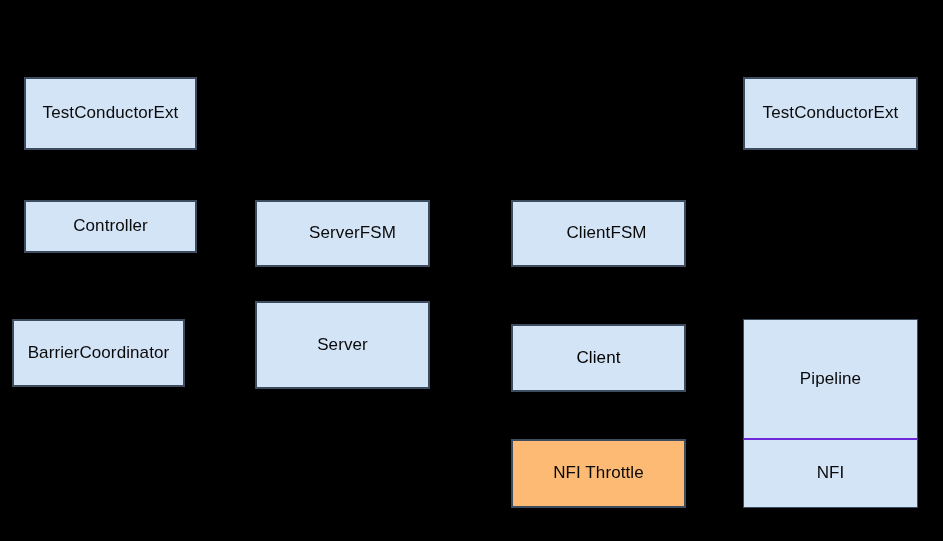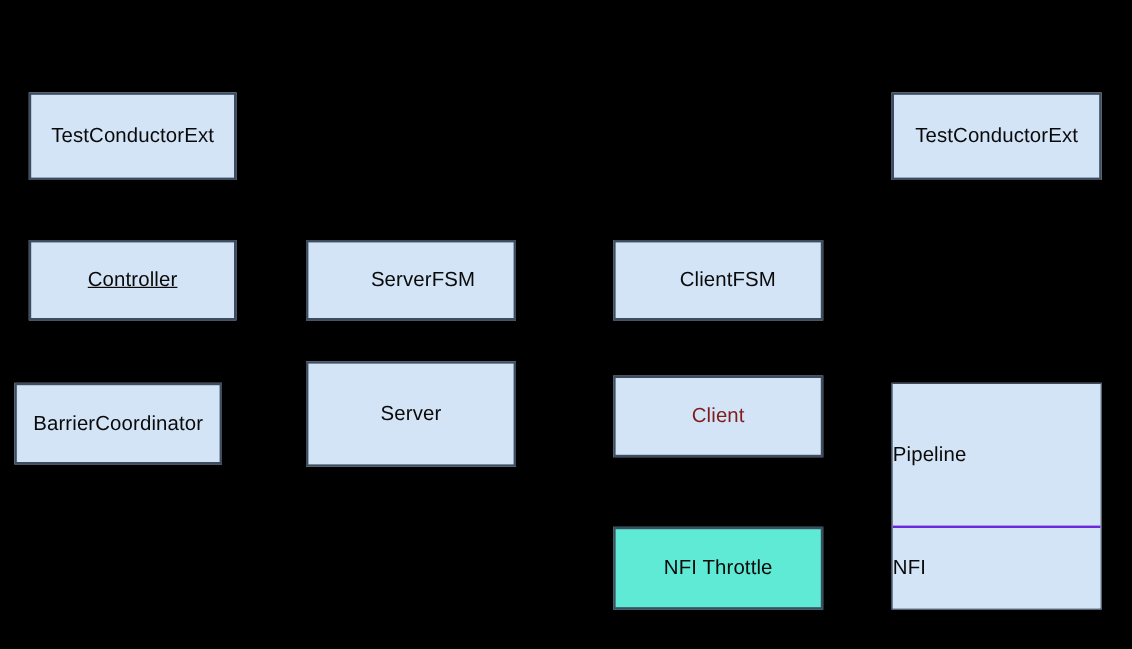--- a/index.html
+++ b/index.html
@@ -38,20 +38,21 @@
     box-sizing: border-box;
     background: #d4e4f7;
     border: 1px solid #3d4c5e;
     display: flex;
     flex-direction: column;
   }
   .stack-group .node-cell {
     box-sizing: border-box;
     display: flex;
     align-items: center;
+    justify-content: center;
     text-align: center;
     color: #0a0a0a;
     font-size: 17px;
     letter-spacing: 0.1px;
     background: #d4e4f7;
   }
   .stack-group .node-cell.divided {
     border-top: 2px solid #6d28d9;
   }
   .node-label {
@@ -62,39 +63,39 @@
 </head>
 <body>
 
 <div id="diagram-canvas" style="background: rgb(0, 0, 0);">
     <div class="node" style="left: 24px; top: 77px; width: 173px; height: 73px; background: rgb(212, 228, 247); border-color: rgb(61, 76, 94); color: rgb(10, 10, 10);">
       <span class="node-label">TestConductorExt</span>
     </div>
     <div class="node" style="left: 743px; top: 77px; width: 175px; height: 73px; background: rgb(212, 228, 247); border-color: rgb(61, 76, 94); color: rgb(10, 10, 10);">
       <span class="node-label">TestConductorExt</span>
     </div>
-    <div class="node" style="left: 24px; top: 200px; width: 173px; height: 67px; background: rgb(212, 228, 247); border-color: rgb(61, 76, 94); color: rgb(10, 10, 10); text-decoration: underline;">
+    <div class="node" style="left: 24px; top: 200px; width: 173px; height: 53px; background: rgb(212, 228, 247); border-color: rgb(61, 76, 94); color: rgb(10, 10, 10);">
       <span class="node-label">Controller</span>
     </div>
     <div class="node" style="left: 255px; top: 200px; width: 175px; height: 67px; background: rgb(212, 228, 247); border-color: rgb(61, 76, 94); color: rgb(10, 10, 10); padding-left: 20px;">
       <span class="node-label">ServerFSM</span>
     </div>
     <div class="node" style="left: 511px; top: 200px; width: 175px; height: 67px; background: rgb(212, 228, 247); border-color: rgb(61, 76, 94); color: rgb(10, 10, 10); padding-left: 16px;">
       <span class="node-label">ClientFSM</span>
     </div>
     <div class="node" style="left: 12px; top: 319px; width: 173px; height: 68px; background: rgb(212, 228, 247); border-color: rgb(61, 76, 94); color: rgb(10, 10, 10);">
       <span class="node-label">BarrierCoordinator</span>
     </div>
     <div class="node" style="left: 255px; top: 301px; width: 175px; height: 88px; background: rgb(212, 228, 247); border-color: rgb(61, 76, 94); color: rgb(10, 10, 10);">
       <span class="node-label">Server</span>
     </div>
-    <div class="node" style="left: 511px; top: 313px; width: 175px; height: 68px; background: rgb(212, 228, 247); border-color: rgb(61, 76, 94); color: #7f1d1d;">
+    <div class="node" style="left: 511px; top: 324px; width: 175px; height: 68px; background: rgb(212, 228, 247); border-color: rgb(61, 76, 94); color: #000000;">
       <span class="node-label">Client</span>
     </div>
-    <div class="node" style="left: 511px; top: 439px; width: 175px; height: 69px; background: #5eead4; border-color: rgb(61, 76, 94); color: rgb(10, 10, 10);">
+    <div class="node" style="left: 511px; top: 439px; width: 175px; height: 69px; background: #fdba74; border-color: rgb(61, 76, 94); color: rgb(10, 10, 10);">
       <span class="node-label">NFI Throttle</span>
     </div>
     <div class="stack-group" style="left: 743px; top: 319px; width: 175px; height: 189px; background: rgb(212, 228, 247); border-color: rgb(61, 76, 94);">
       <div class="node-cell" style="height: 119px; background: rgb(212, 228, 247); color: rgb(10, 10, 10);">
         <span class="node-label">Pipeline</span>
       </div>
       <div class="node-cell divided" style="height: 70px; background: rgb(212, 228, 247); color: rgb(10, 10, 10);">
         <span class="node-label">NFI</span>
       </div>
     </div>

